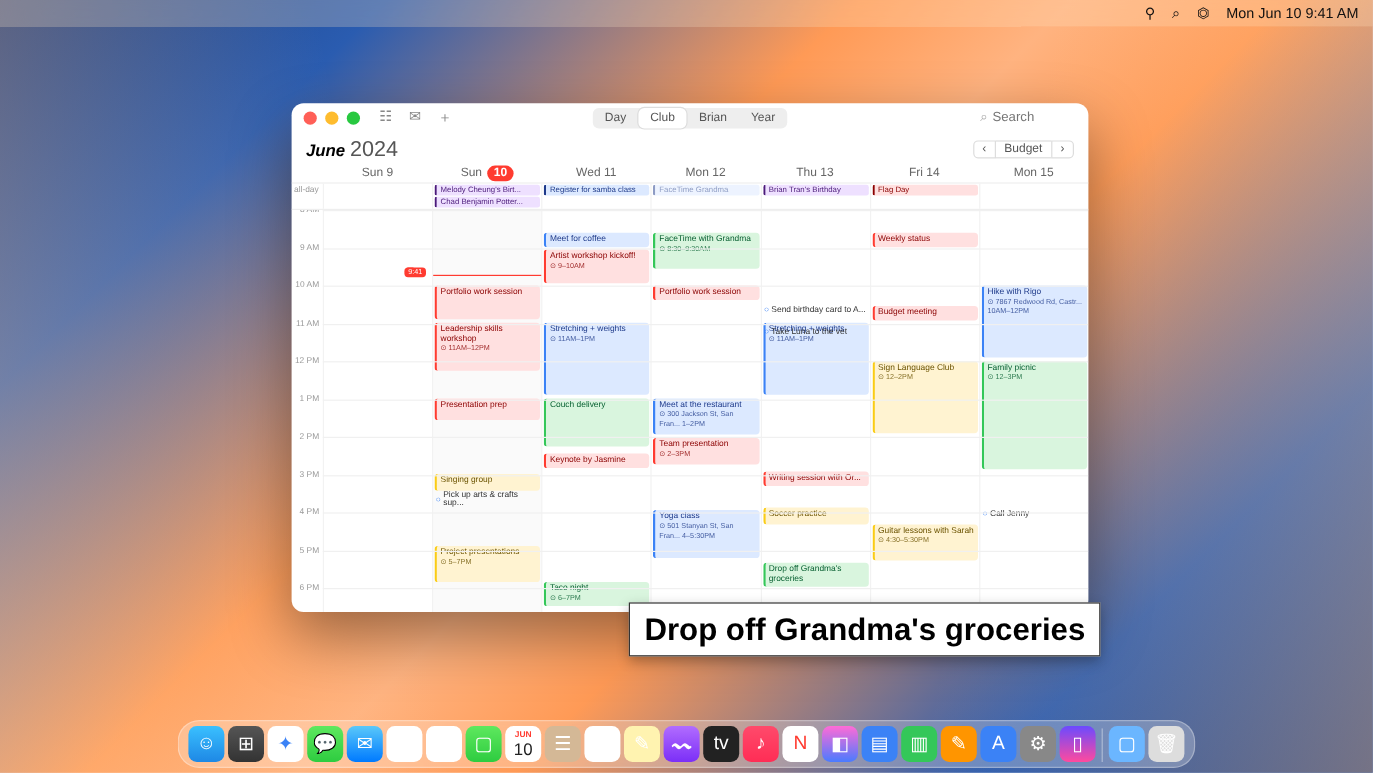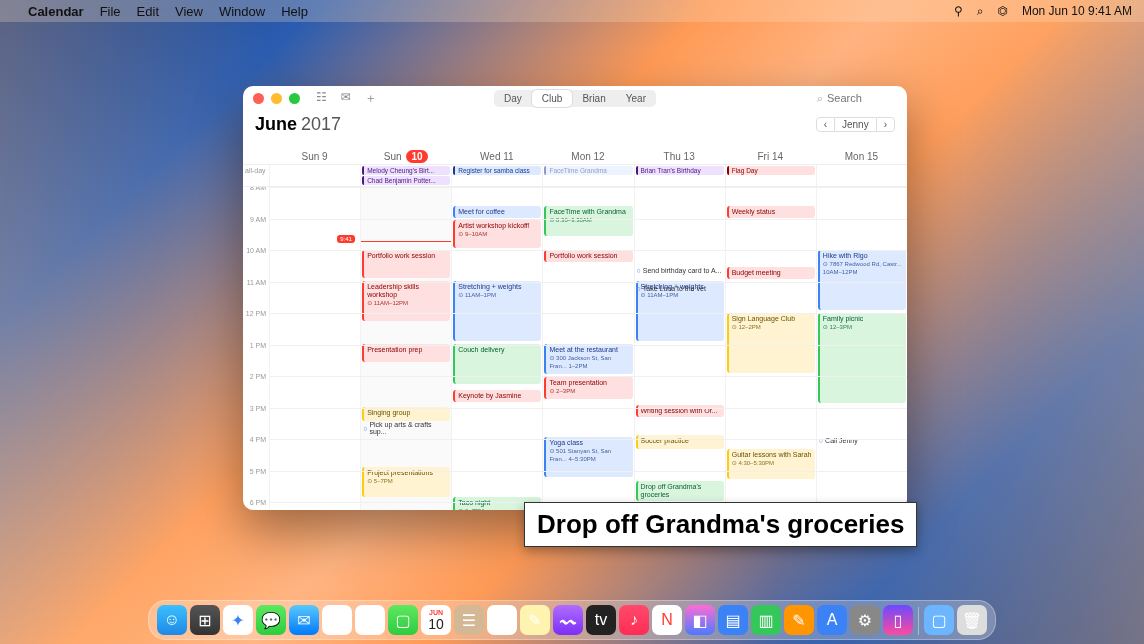--- a/index.html
+++ b/index.html
@@ -50,33 +50,33 @@
   display:flex; background:#eee; border-radius:5px; font-size:10px;
 }
 .titlebar .viewseg span { padding:3px 10px; color:#555; cursor:pointer; }
 .titlebar .viewseg span.active { background:#fff; border-radius:5px; box-shadow:0 0 0 1px #ddd; }
 .titlebar .search { margin-left:auto; display:flex; align-items:center; gap:4px; color:#aaa; font-size:11px; }
 .titlebar .search input { border:none; outline:none; font-size:11px; width:70px; }
 
 .header2 {
   display:flex; align-items:center; padding:4px 12px 2px 12px;
 }
-.header2 .month { font-size:18px; font-weight:600; }
+.header2 .month { font-size:14px; font-weight:600;font-style:italic; }
 .header2 .year { font-size:18px; font-weight:300; color:#555; margin-left:4px; }
 .header2 .nav { margin-left:auto; display:flex; align-items:center; gap:0; }
 .header2 .nav .btn { border:1px solid #ddd; padding:1px 7px; font-size:10px; color:#555; background:#fff; cursor:pointer; }
 .header2 .nav .btn:first-child{border-radius:4px 0 0 4px;}
 .header2 .nav .btn:last-child{border-radius:0 4px 4px 0;}
 .header2 .nav .btn.mid{border-left:none;border-right:none;}
 
 .dayheader {
   display:grid; grid-template-columns:26px repeat(7, 1fr); font-size:10px; color:#666; text-align:center;
   border-bottom:1px solid #eee;
 }
-.dayheader > div { padding:2px 0;margin-top:12px; }
+.dayheader > div { padding:2px 0; }
 .dayheader .today .badge { background:#ff3b30; color:#fff; border-radius:8px; padding:1px 5px; margin-left:2px; font-weight:600; }
 
 .allday {
   display:grid; grid-template-columns:26px repeat(7, 1fr);
   border-bottom:1px solid #eee; font-size:7px; min-height:22px;
 }
 .allday .lbl { font-size:7px; color:#999; padding:2px; }
 .allday .cell { border-left:1px solid #f2f2f2; padding:1px; display:flex; flex-direction:column; gap:1px; }
 
 .grid {
@@ -155,29 +155,20 @@
 .di-appstore{background:#3b82f6;}
 .di-settings{background:#888;}
 .di-iphone{background:linear-gradient(#6b4aff,#ff4a9e);}
 .di-folder{background:#6bb6ff;}
 .di-trash{background:#ddd;}
 </style>
 </head>
 <body>
 
 <div class="menubar">
-  <div class="left">
-    <span class="apple"></span>
-    <span class="appname">Calendar</span>
-    <span>File</span>
-    <span>Edit</span>
-    <span>View</span>
-    <span>Window</span>
-    <span>Help</span>
-  </div>
   <div class="right">
     <span>⚲</span>
     <span>⌕</span>
     <span>⏣</span>
     <span class="clock">Mon Jun 10  9:41 AM</span>
   </div>
 </div>
 
 <div class="window">
   <div class="titlebar">
@@ -198,24 +189,24 @@
       <span>Year</span>
     </div>
     <div class="search">
       <span>⌕</span>
       <input placeholder="Search" style="">
     </div>
   </div>
 
   <div class="header2">
     <span class="month">June</span>
-    <span class="year">2017</span>
+    <span class="year">2024</span>
     <div class="nav">
       <span class="btn">‹</span>
-      <span class="btn mid">Jenny</span>
+      <span class="btn mid">Budget</span>
       <span class="btn">›</span>
     </div>
   </div>
 
   <div class="dayheader">
     <div></div>
     <div>Sun 9</div>
     <div class="today"><span>Sun</span> <span class="badge">10</span></div>
     <div>Wed 11</div>
     <div>Mon 12</div>

